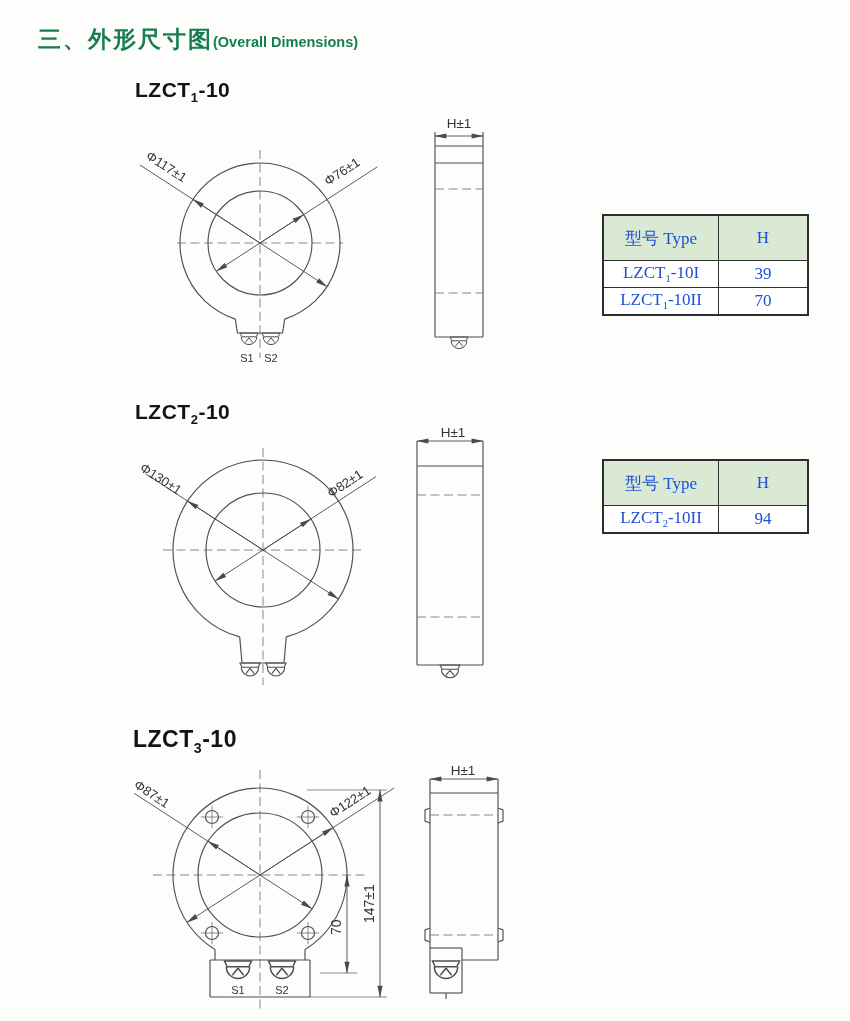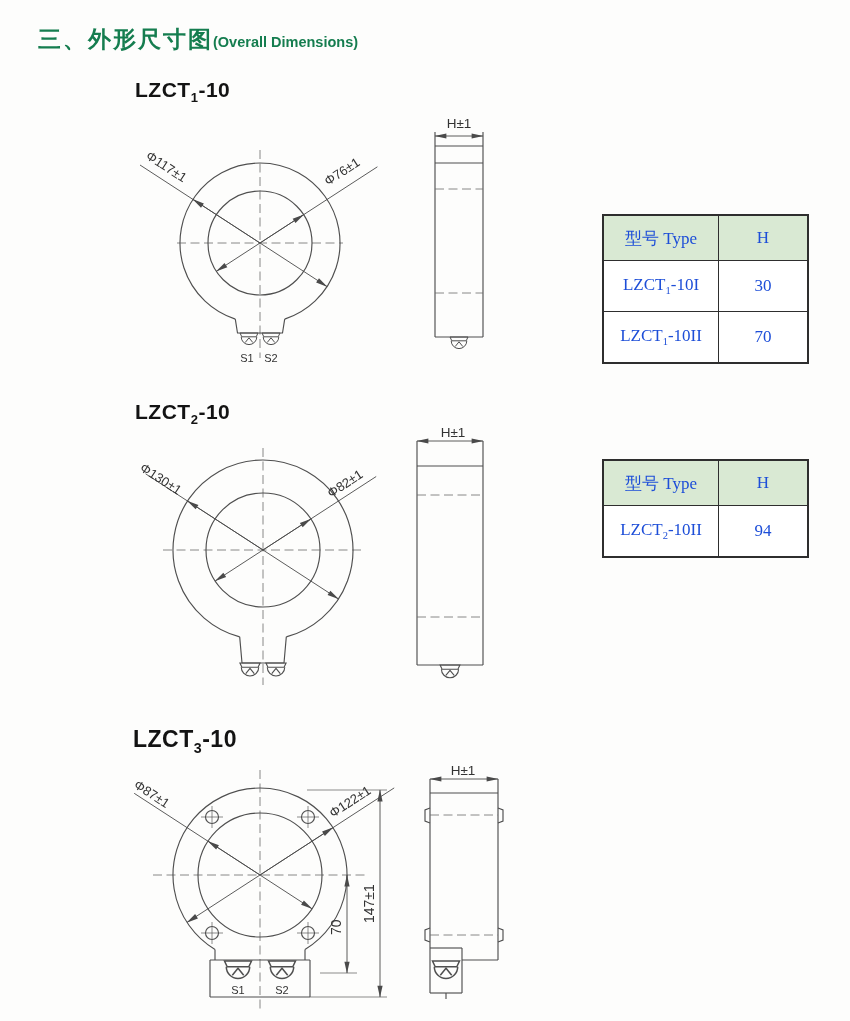--- a/index.html
+++ b/index.html
@@ -9,21 +9,21 @@
   .page-title{position:absolute;display:flex;align-items:baseline;color:#157d4f;}
   .title-cn{font-size:23px;font-weight:bold;letter-spacing:2px;}
   .title-en{font-size:14.5px;font-weight:bold;margin-top:9px;}
   .model-heading{position:absolute;font-weight:bold;font-size:21px;color:#131313;letter-spacing:0.5px;}
   .model-heading sub,.dim-table sub{font-size:0.62em;}
   .model-heading.big{font-size:23px;}
   .dim-table{position:absolute;border-collapse:collapse;background:#fff;color:#1d4ed8;
              font-family:"Liberation Serif","DejaVu Serif",serif;border:2.5px solid #2e2e2e;}
   .dim-table th,.dim-table td{border:1.6px solid #2e2e2e;text-align:center;vertical-align:middle;}
   .dim-table th{background:#d9e9d3;font-weight:normal;font-size:17px;height:42px;}
-  .dim-table td{font-size:17px;height:26px;padding:12px 6px;}
+  .dim-table td{font-size:17px;height:26px;padding:0 6px;}
   .dim-table .c1{width:112px;} .dim-table .c2{width:86px;}
   svg{overflow:visible;}
   .ln{fill:none;stroke:#4f4f4f;stroke-width:1.15;}
   .cl{fill:none;stroke:#6a6a6a;stroke-width:0.8;stroke-dasharray:9 4.5;}
   .dim{fill:none;stroke:#4a4a4a;stroke-width:0.9;}
   .thin{fill:none;stroke:#5a5a5a;stroke-width:0.7;}
   .dimtxt{font:13px "Liberation Sans",sans-serif;fill:#333;}
   .dimtxt-m{font:13.5px "Liberation Sans",sans-serif;fill:#333;text-anchor:middle;}
   .dimtxt-v{font:14px "Liberation Sans",sans-serif;fill:#333;}
   .slab{font:11px "Liberation Sans",sans-serif;fill:#333;text-anchor:middle;}
@@ -91,21 +91,21 @@
 <table class="dim-table" style="left:602px;top:214px">
   <thead>
     <tr>
       <th class="c1">型号 Type</th>
       <th class="c2">H</th>
     </tr>
   </thead>
   <tbody>
     <tr>
       <td><span>LZCT</span><sub>1</sub><span>-10I</span></td>
-      <td>30</td>
+      <td>39</td>
     </tr>
     <tr>
       <td><span>LZCT</span><sub>1</sub><span>-10II</span></td>
       <td>70</td>
     </tr>
   </tbody>
 </table>
 
 <div class="model-heading" style="left:135px;top:400px"><span>LZCT</span><sub>2</sub><span>-10</span></div>
 

